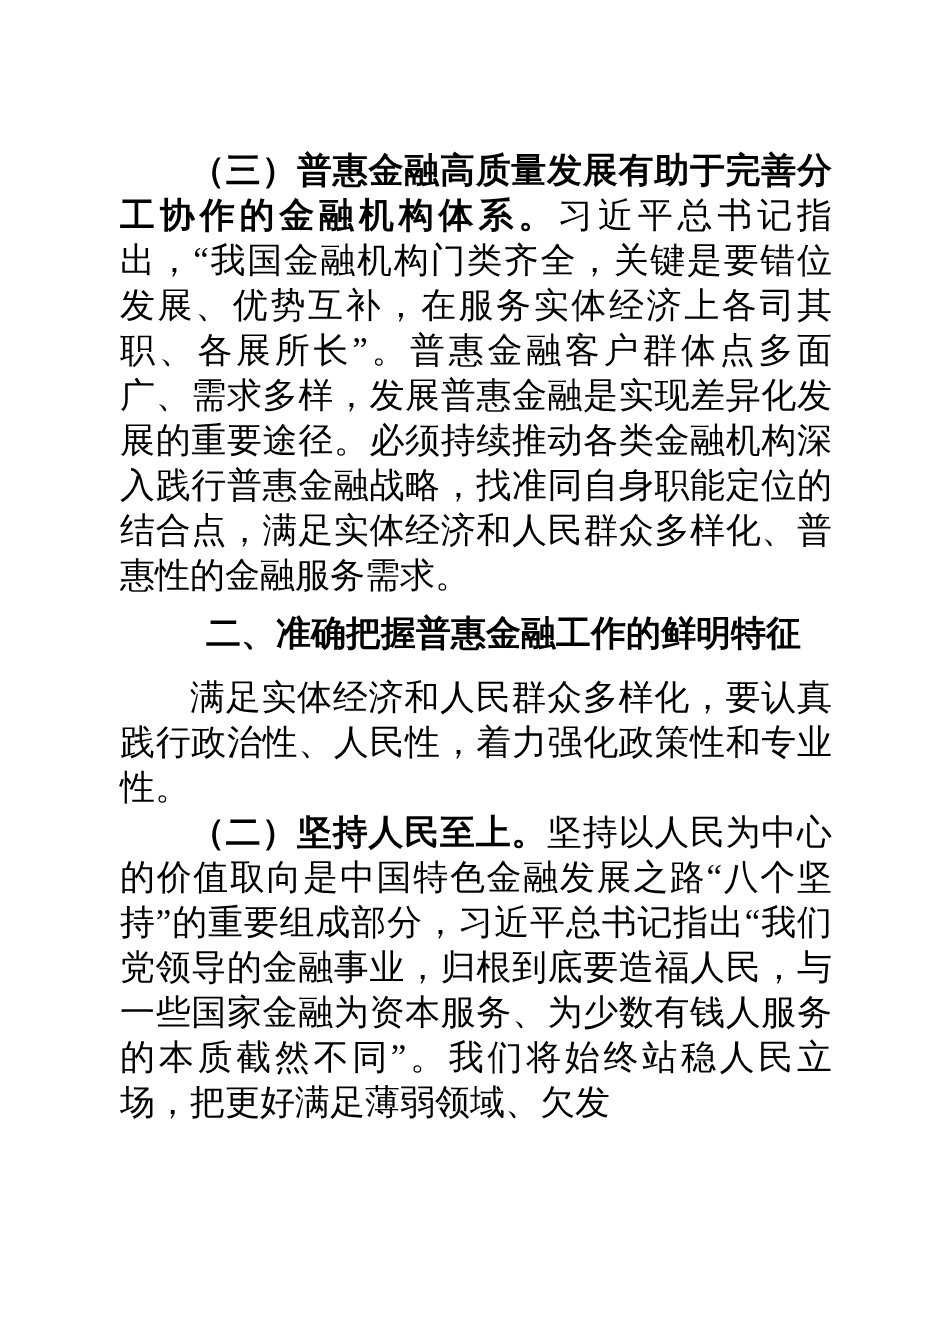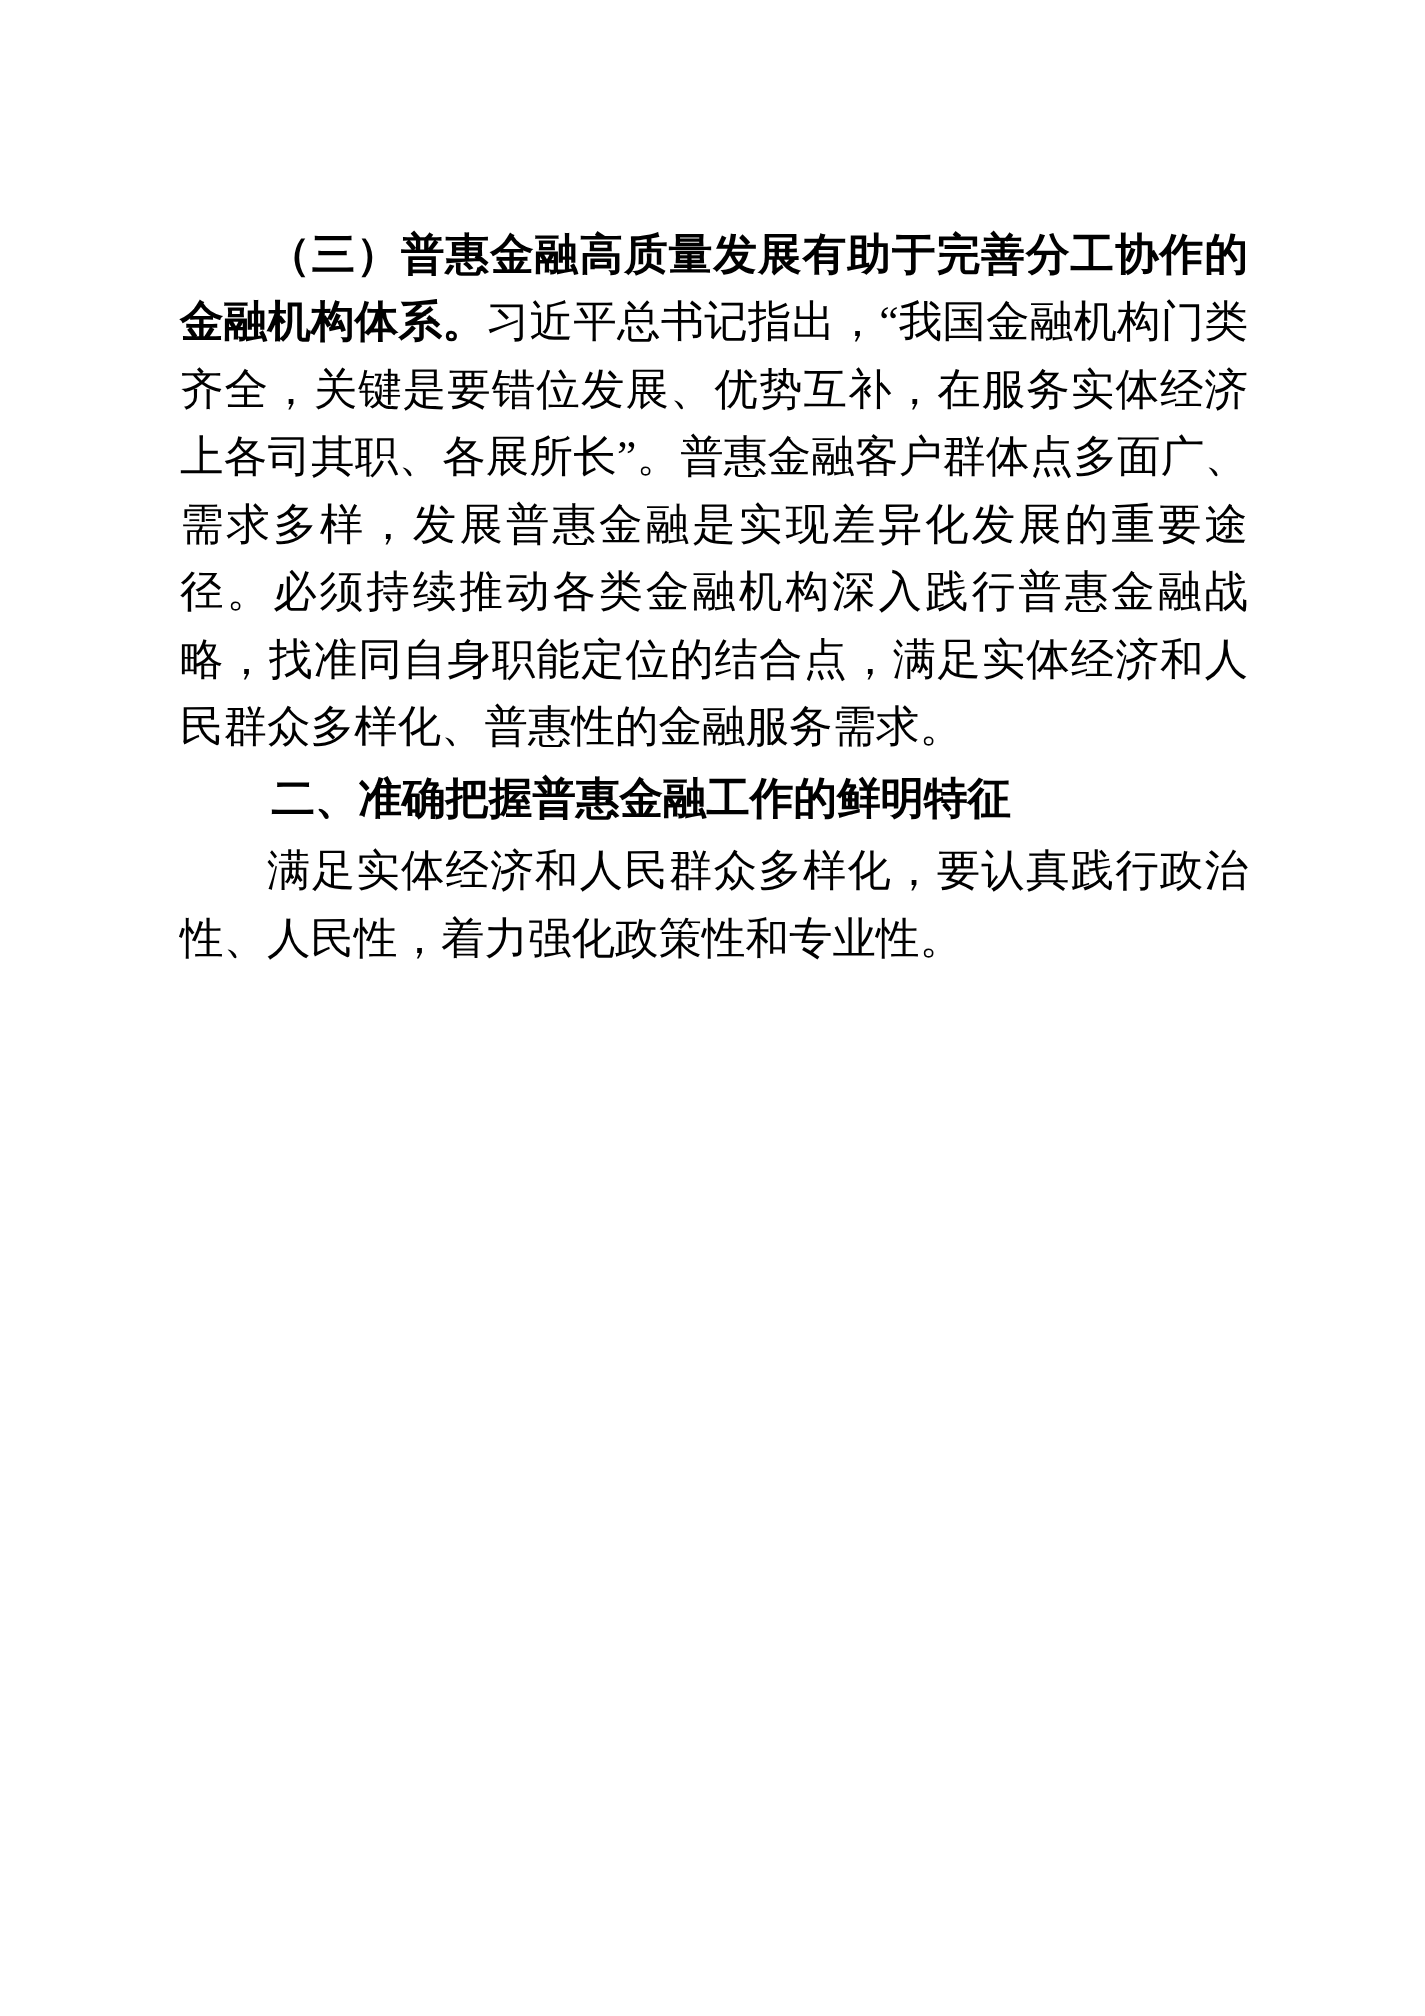--- a/index.html
+++ b/index.html
@@ -11,41 +11,42 @@
     position: relative;
     width: 950px;
     height: 1344px;
     background: #ffffff;
     box-sizing: border-box;
     padding: 148px 118px 0 120px;
     overflow: hidden;
   }
   .doc {
     font-family: "Liberation Serif", "DejaVu Serif", serif;
-    font-size: 29px;
+    font-size: 35px;
     line-height: 45px;
     color: #000000;
     text-align: justify;
   }
   p.para {
     margin: 0;
     text-indent: 2em;
   }
   p.heading {
-    margin: 3px;
+    margin: 16px;
     text-indent: 2em;
-    font-family: Liberation Serif, serif;
+    font-family: Liberation Mono, monospace;
     font-weight: bold;
   }
   .lead {
     font-weight: bold;
   }
 </style>
 </head>
 <body>
 
 <div class="page">
   <div class="doc" id="doc-body">
       <p class="para"><span class="lead">（三）普惠金融高质量发展有助于完善分工协作的金融机构体系。</span><span>习近平总书记指出，“我国金融机构门类齐全，关键是要错位发展、优势互补，在服务实体经济上各司其职、各展所长”。普惠金融客户群体点多面广、需求多样，发展普惠金融是实现差异化发展的重要途径。必须持续推动各类金融机构深入践行普惠金融战略，找准同自身职能定位的结合点，满足实体经济和人民群众多样化、普惠性的金融服务需求。</span></p>
       <p class="heading"><span>二、准确把握普惠金融工作的鲜明特征</span></p>
       <p class="para"><span>满足实体经济和人民群众多样化，要认真践行政治性、人民性，着力强化政策性和专业性。</span></p>
+      <p class="para"><span class="lead">（二）坚持人民至上。</span><span>坚持以人民为中心的价值取向是中国特色金融发展之路“八个坚持”的重要组成部分，习近平总书记指出“我们党领导的金融事业，归根到底要造福人民，与一些国家金融为资本服务、为少数有钱人服务的本质截然不同”。我们将始终站稳人民立场，把更好满足薄弱领域、欠发</span></p>
     </div>
 </div>
 
 </body></html>

